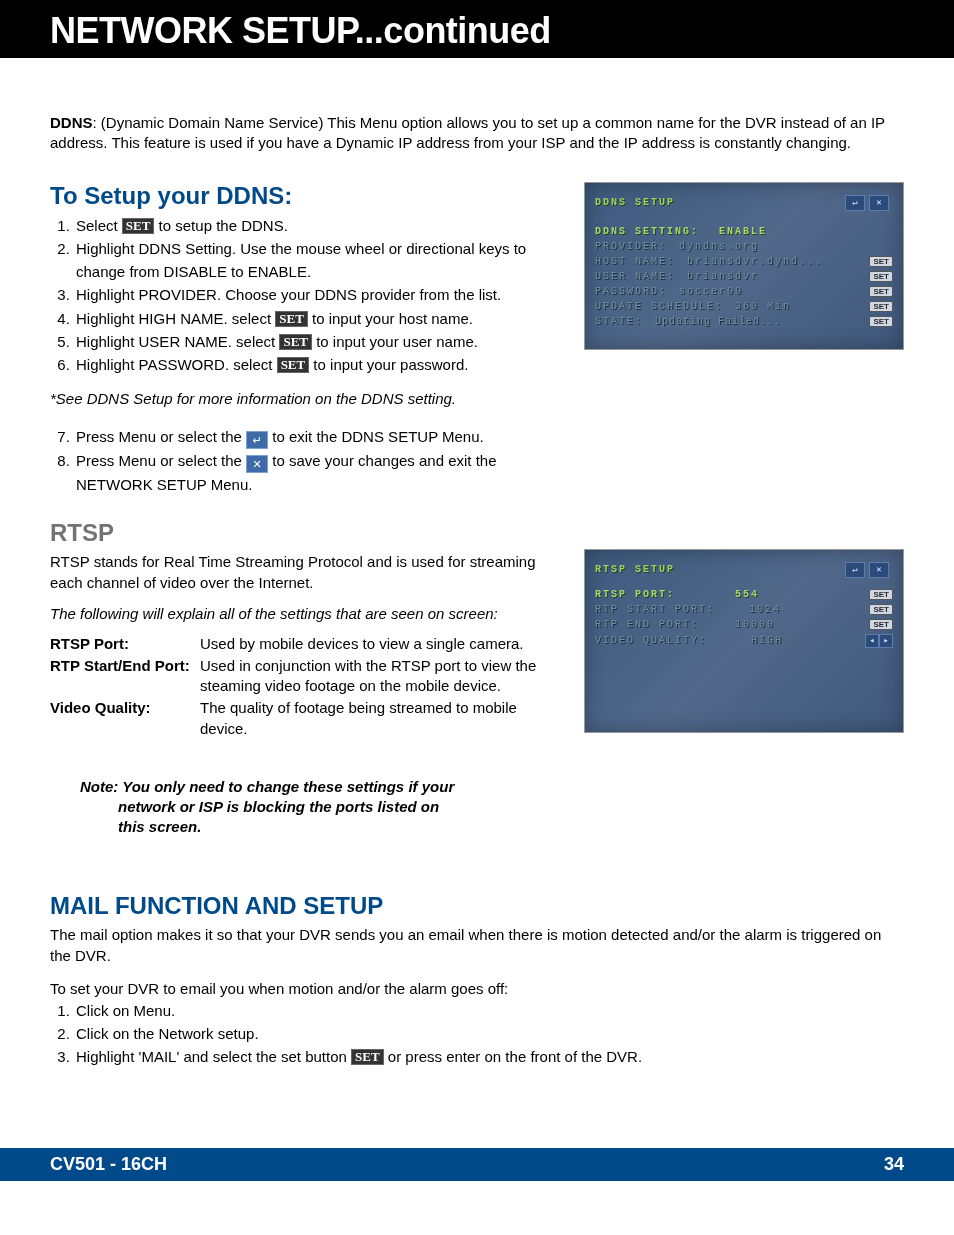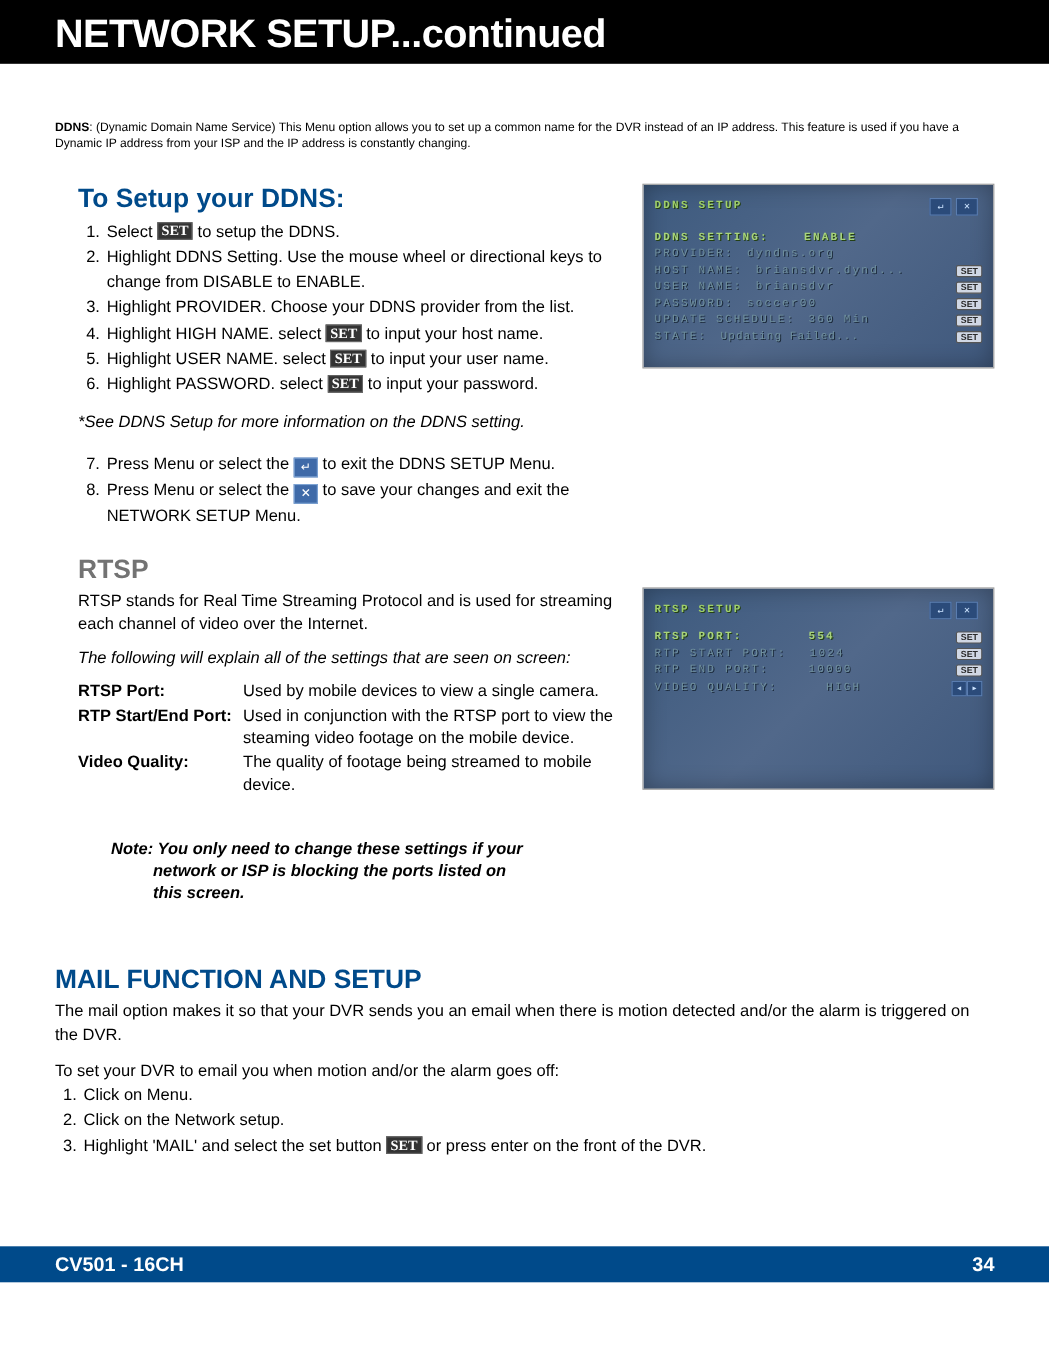--- a/index.html
+++ b/index.html
@@ -19,32 +19,32 @@
     margin: 0;
     font-size: 36px;
     font-weight: 700;
     font-stretch: condensed;
     letter-spacing: -0.5px;
   }
   .content {
     padding: 40px 50px 0 50px;
   }
   .intro {
-    font-size: 11px;
+    font-size: 15px;
     line-height: 1.35;
     font-stretch: condensed;
     margin-bottom: 28px;
   }
   .intro b { font-weight: 700; }
   .two-col {
     display: flex;
     gap: 20px;
     align-items: flex-start;
   }
-  .left-col { flex: 1 1 auto; min-width: 0; margin-left: 21px; }
+  .left-col { flex: 1 1 auto; min-width: 0; }
   .right-col { flex: 0 0 320px; }
   h2.section {
     color: #004a8a;
     font-size: 24px;
     margin: 0 0 4px 0;
     font-weight: 700;
     font-stretch: condensed;
   }
   h2.section.black { color: #737373; }
   ol.steps {
@@ -238,21 +238,21 @@
 
     <div class="right-col">
       <div class="screenshot">
         <div class="nav-icons">
             <span>↵</span>
             <span>✕</span>
           </div>
         <div class="title" style="margin-bottom:18px;">DDNS SETUP</div>
         <div class="row">
             <span class="hl">DDNS SETTING:</span>
-            <span class="hl" style="margin-left:32px">ENABLE</span>
+            <span class="hl" style="margin-left:20px">ENABLE</span>
           </div>
         <div class="row">
             <span class="lbl">PROVIDER:</span>
             <span class="val">dyndns.org</span>
           </div>
         <div class="row">
             <span class="lbl">HOST NAME:</span>
             <span class="val">briansdvr.dynd...</span>
             <span class="mini-set">SET</span>
           </div>
@@ -313,21 +313,21 @@
             <span>✕</span>
           </div>
         <div class="title" style="margin-bottom:14px;">RTSP SETUP</div>
         <div class="row">
             <span class="hl" style="flex:0 0 140px">RTSP PORT:</span>
             <span class="hl">554</span>
             <span class="mini-set">SET</span>
           </div>
         <div class="row">
             <span class="lbl" style="flex:0 0 140px">RTP START PORT:</span>
-            <span class="val" style="margin-left:1px">1024</span>
+            <span class="val" style="margin-left:14px">1024</span>
             <span class="mini-set">SET</span>
           </div>
         <div class="row">
             <span class="lbl" style="flex:0 0 140px">RTP END PORT:</span>
             <span class="val" style="margin-left:0">10000</span>
             <span class="mini-set">SET</span>
           </div>
         <div class="row">
             <span class="lbl" style="flex:0 0 140px">VIDEO QUALITY:</span>
             <span class="val" style="margin-left:16px">HIGH</span>

